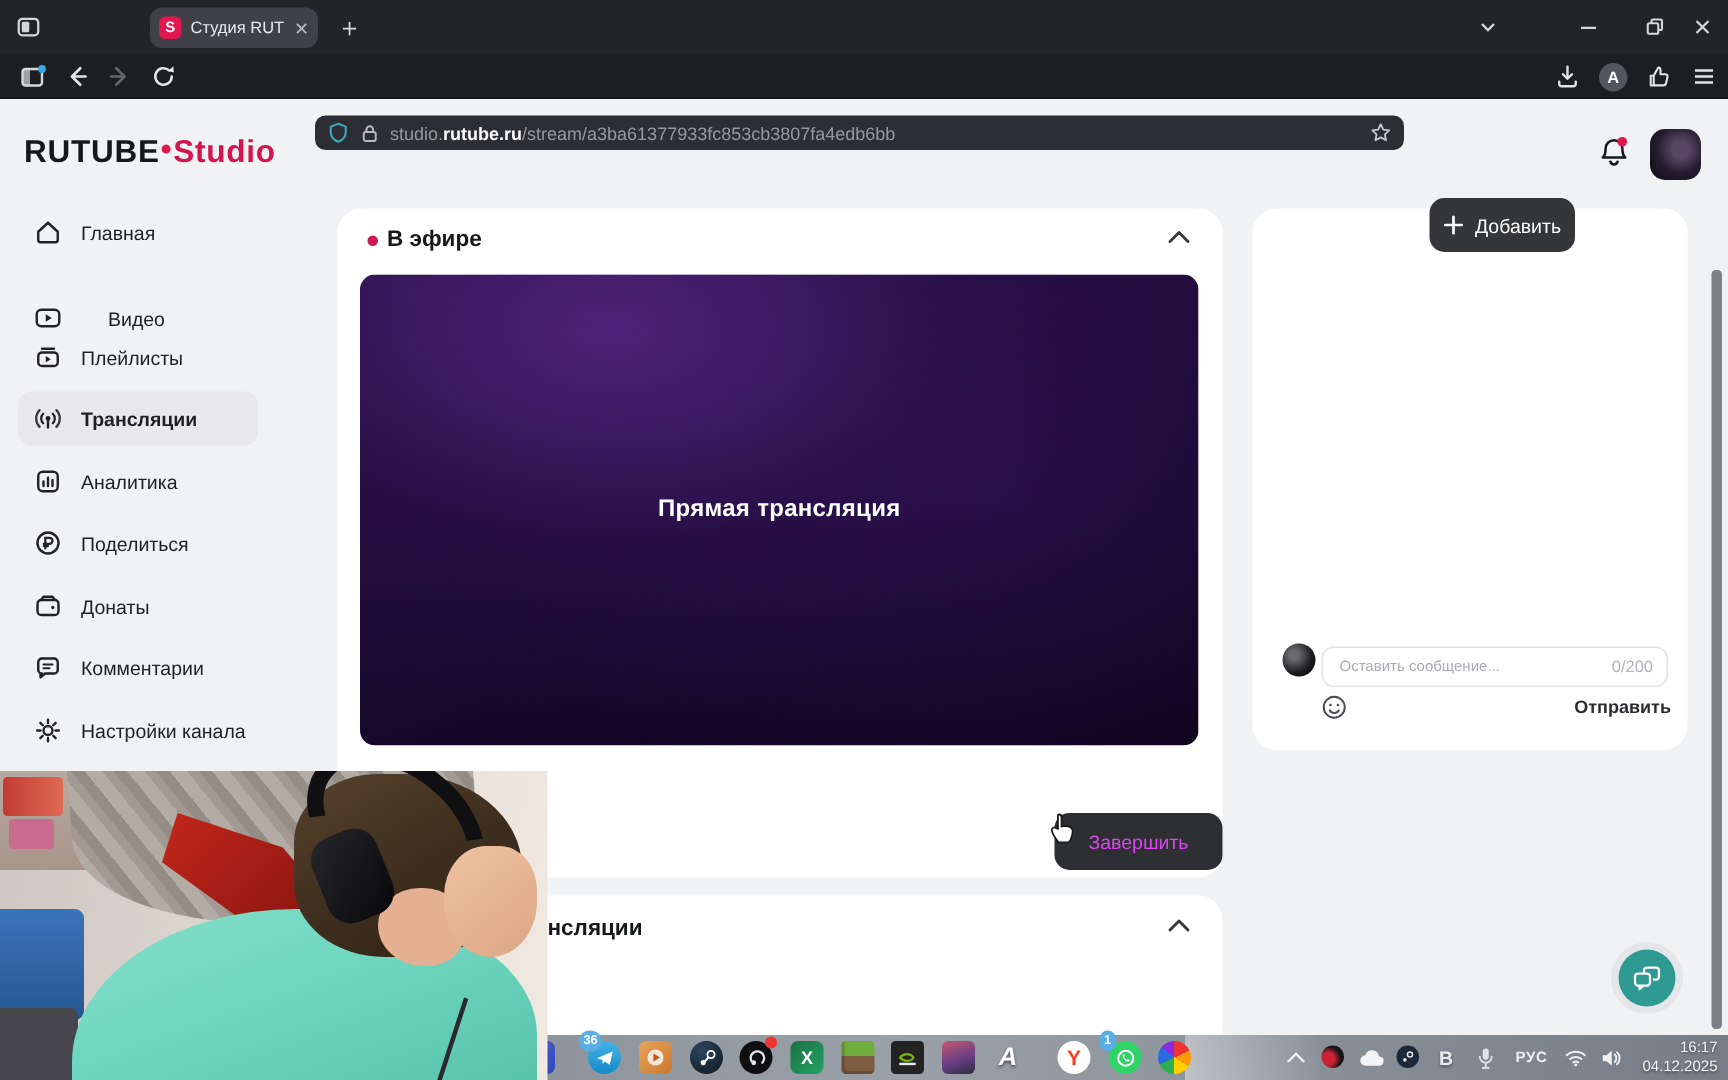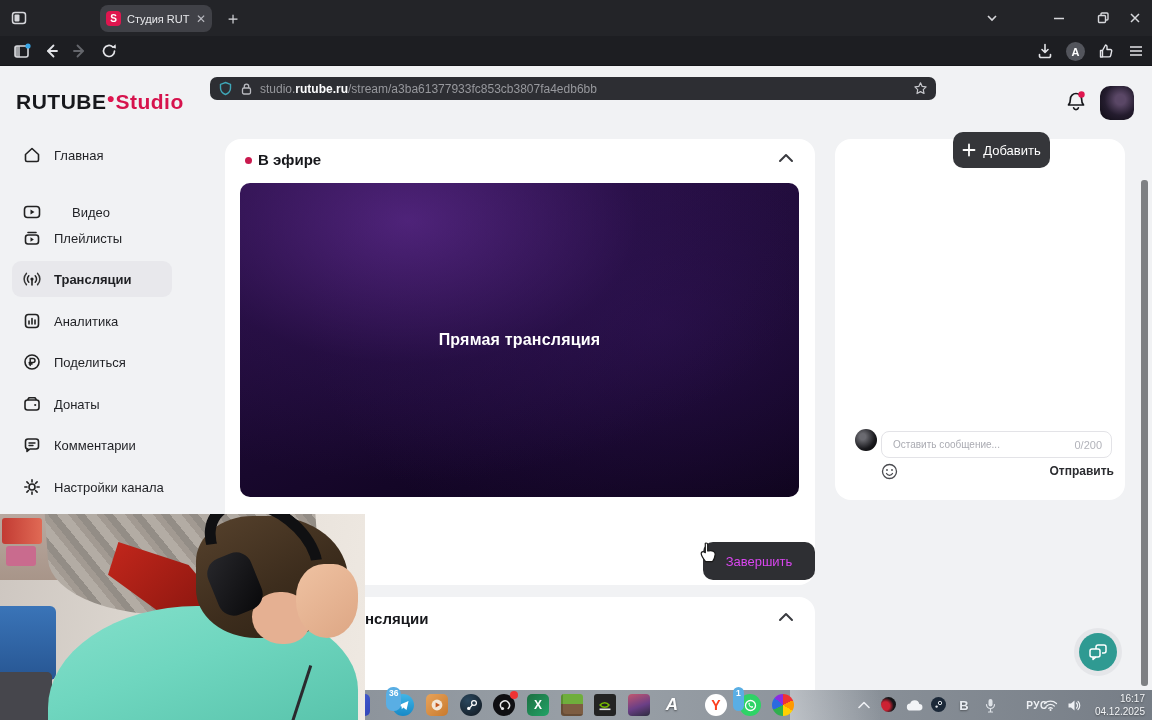--- a/index.html
+++ b/index.html
@@ -91,21 +91,21 @@
   #wc-band{left:198px;top:-8px;width:132px;height:92px;border-radius:50%;border:11px solid #101012;border-bottom-color:transparent;border-right-color:transparent;transform:rotate(38deg);}
   #wc-earcup{left:212px;top:40px;width:46px;height:60px;border-radius:16px;transform:rotate(-22deg);
     background:linear-gradient(140deg,#27272b,#08080a);}
   #wc-wire{left:300px;top:150px;width:3px;height:60px;background:#2a2a2e;transform:rotate(18deg);}
 
   
   #taskbar{left:0;top:690px;width:1152px;height:30px;z-index:5;
     background:linear-gradient(90deg,#6e737b 0%,#8b929a 28%,#99a0a7 52%,#8a9199 74%,#767d86 100%);}
   #taskbar::before{content:"";position:absolute;left:790px;top:0;width:90px;height:30px;background:linear-gradient(75deg,rgba(230,232,235,.55),rgba(230,232,235,0));}
   .tico{position:absolute;top:694px;width:22px;height:22px;border-radius:5px;z-index:6;display:flex;align-items:center;justify-content:center;font-size:12px;font-weight:bold;}
-  .badge{position:absolute;top:-7px;left:-6px;min-width:10px;height:24px;padding:0 3px;border-radius:7px;background:#59aee4;color:#fff;font-size:8.5px;font-weight:bold;line-height:12px;text-align:left;}
+  .badge{position:absolute;top:-7px;left:-6px;min-width:10px;height:14px;padding:0 3px;border-radius:7px;background:#59aee4;color:#fff;font-size:8.5px;font-weight:bold;line-height:12px;text-align:left;}
   .tray{position:absolute;top:697px;z-index:6;color:#eef0f4;display:flex;align-items:center;justify-content:center;}
   #clock{position:absolute;top:692px;right:7px;z-index:6;text-align:right;color:#f4f6f8;font-size:10px;line-height:13px;text-shadow:0 1px 2px rgba(0,0,0,.45);}
 
   #cursor{left:698px;top:541px;z-index:9;}
 </style>
 </head>
 <body>
 
 <div id="screen">
 
@@ -441,21 +441,21 @@
   </span>
   <span class="tray" style="left:957px;width:14px;height:16px;font-size:13px;font-weight:bold;color:#e8ecf1;text-shadow:0 1px 2px rgba(0,0,0,.4);">
       <span>B</span>
     </span>
   <span class="tray" style="left:983px;width:14px;height:16px;">
     <svg width="11" height="15" viewBox="0 0 11 15">
         <rect x="3.5" y="1" width="4" height="7.5" rx="2" fill="#dfe3e8"></rect>
         <path d="M1.5 6.5 a4 4 0 0 0 8 0 M5.5 11 V14 M3.5 14 H7.5" fill="none" stroke="#dfe3e8" stroke-width="1.2" stroke-linecap="round"></path>
       </svg>
   </span>
-  <span class="tray" style="left:1007px;width:28px;height:16px;font-size:10px;font-weight:bold;letter-spacing:.5px;margin-left:16px;">РУС</span>
+  <span class="tray" style="left:1007px;width:28px;height:16px;font-size:10px;font-weight:bold;letter-spacing:.5px;">РУС</span>
   <span class="tray" style="left:1042px;width:16px;height:16px;">
     <svg width="15" height="12" viewBox="0 0 15 12">
         <path d="M1.5 4.5 a9 9 0 0 1 12 0 M3.7 7 a6 6 0 0 1 7.6 0 M5.8 9.3 a3 3 0 0 1 3.4 0" fill="none" stroke="#eef0f4" stroke-width="1.3" stroke-linecap="round"></path>
         <circle cx="7.5" cy="11" r="1" fill="#eef0f4"></circle>
       </svg>
   </span>
   <span class="tray" style="left:1066px;width:16px;height:16px;">
     <svg width="14" height="13" viewBox="0 0 14 13">
         <path d="M1.5 4.5 H4 L7.5 1.5 V11.5 L4 8.5 H1.5 Z" fill="#eef0f4"></path>
         <path d="M9.5 4 a3.5 3.5 0 0 1 0 5 M11 2.5 a5.5 5.5 0 0 1 0 8" fill="none" stroke="#eef0f4" stroke-width="1.2" stroke-linecap="round"></path>

